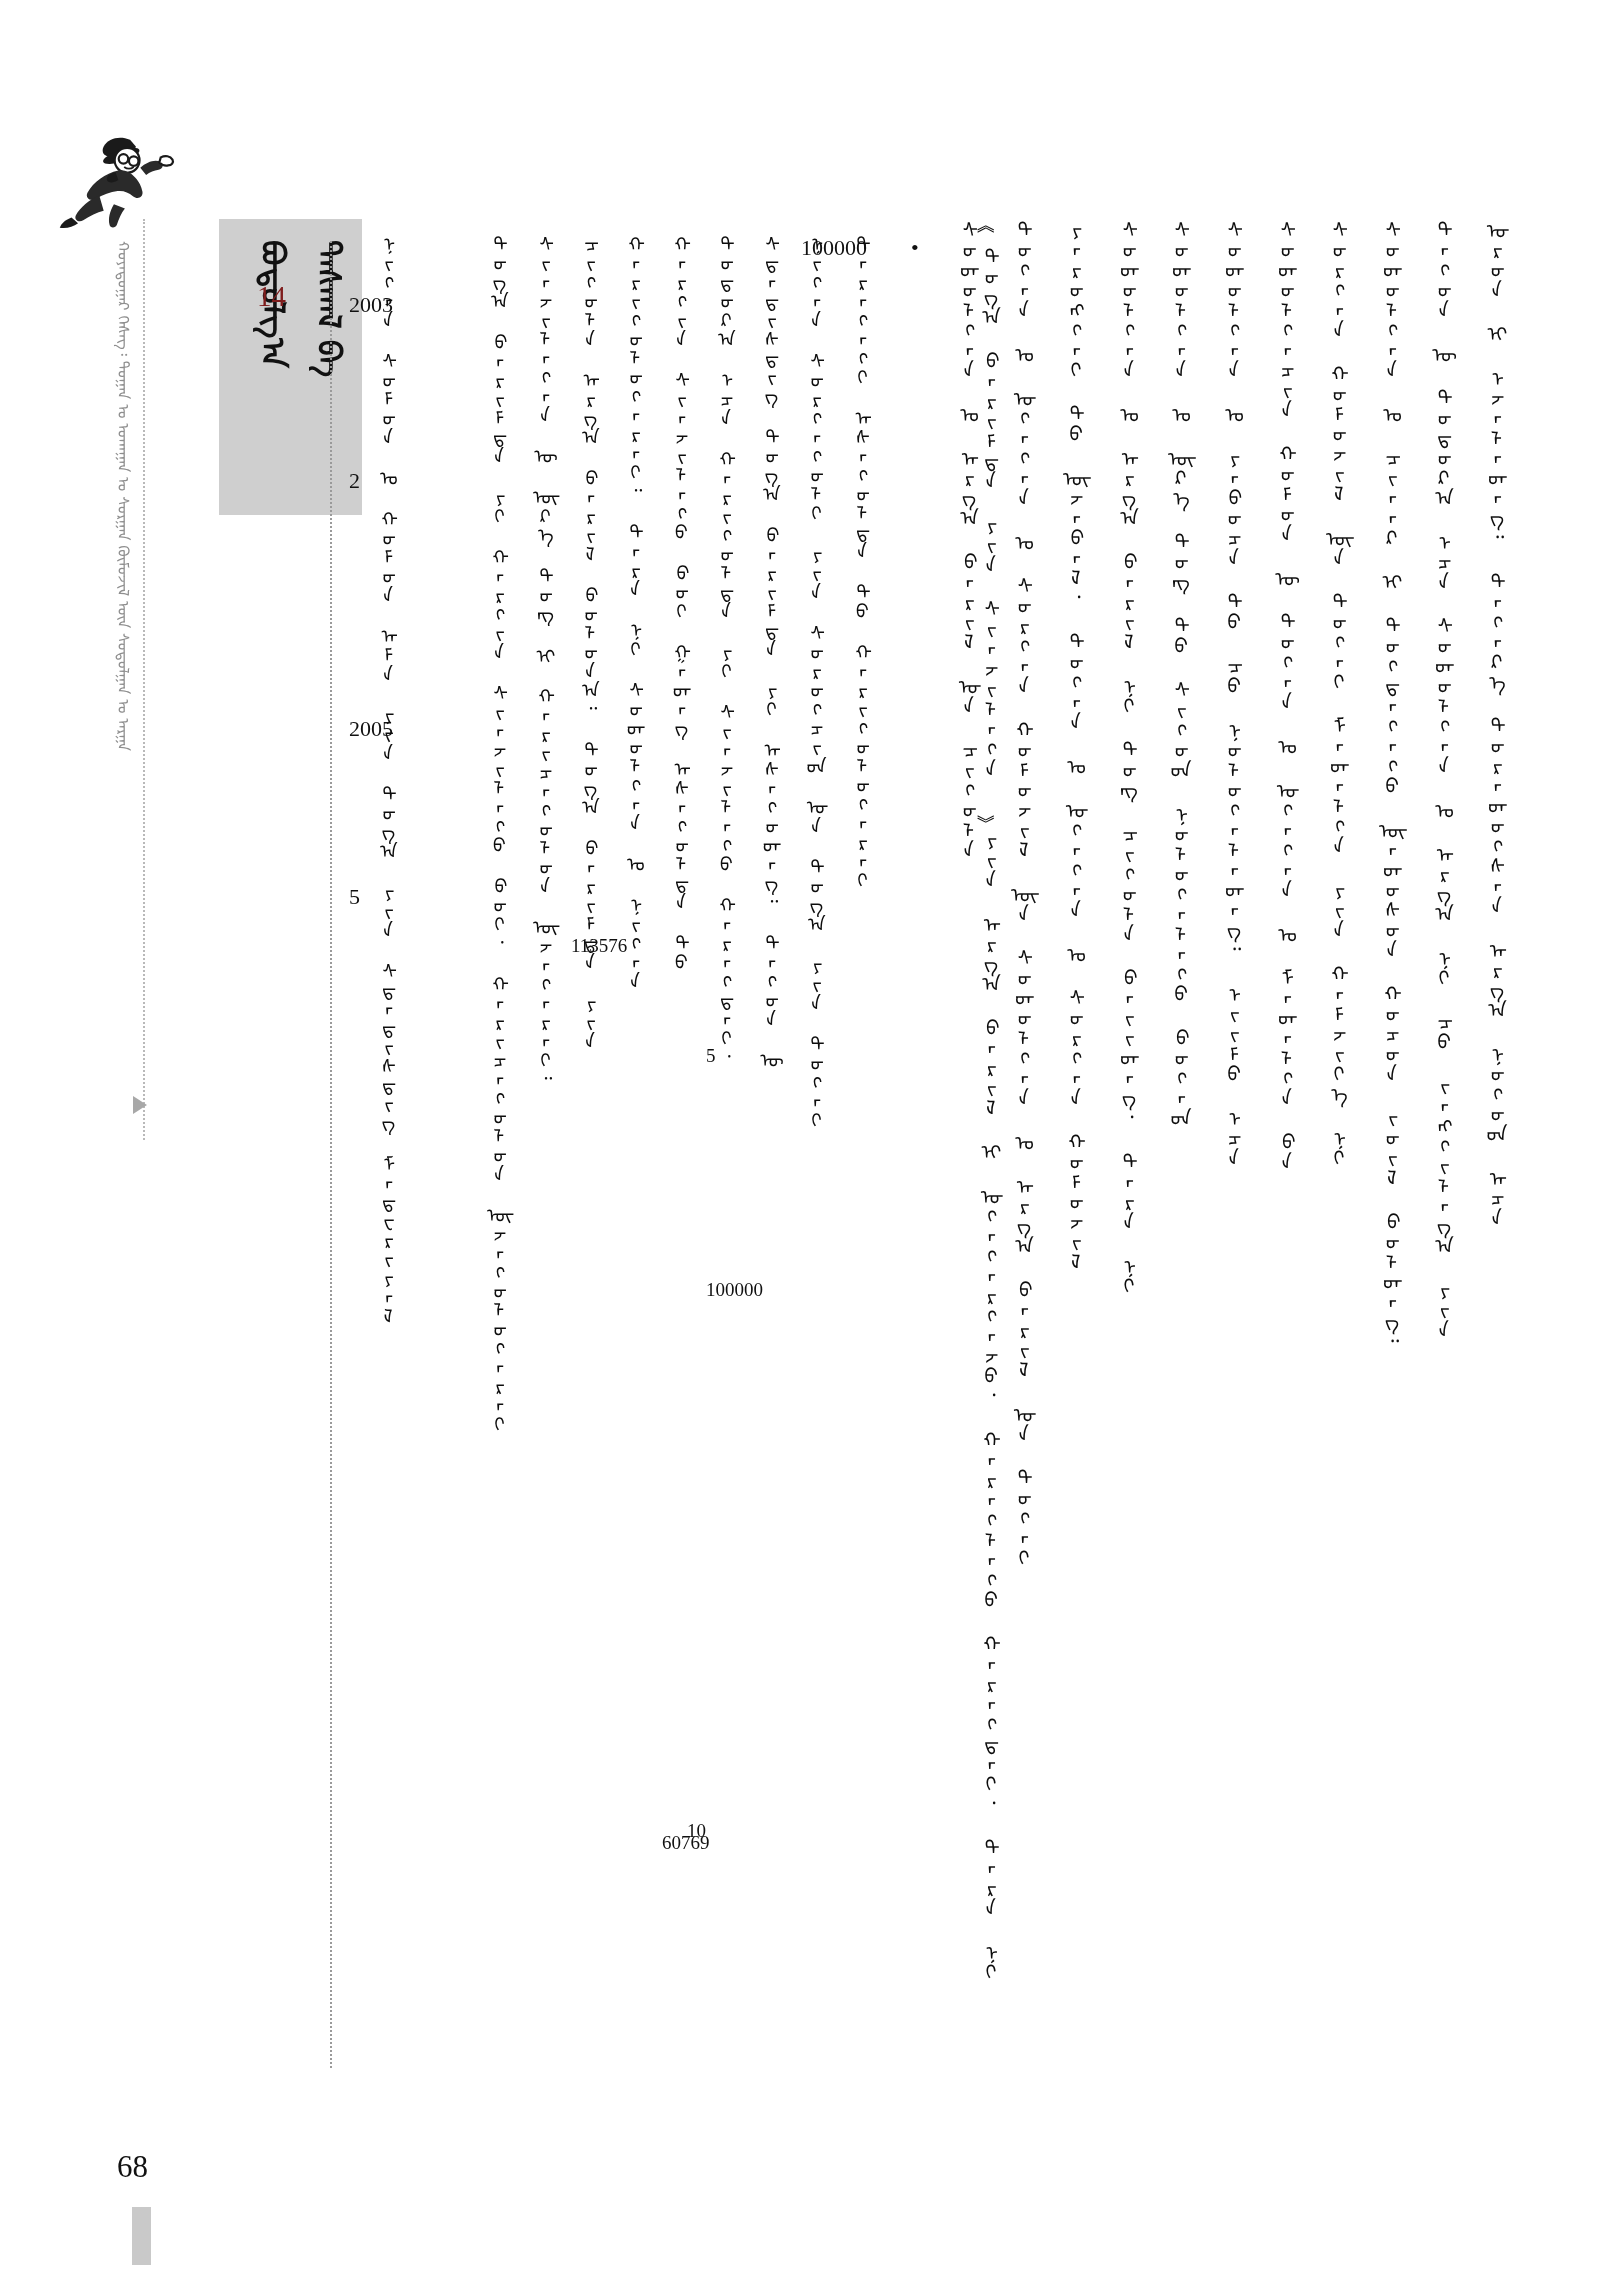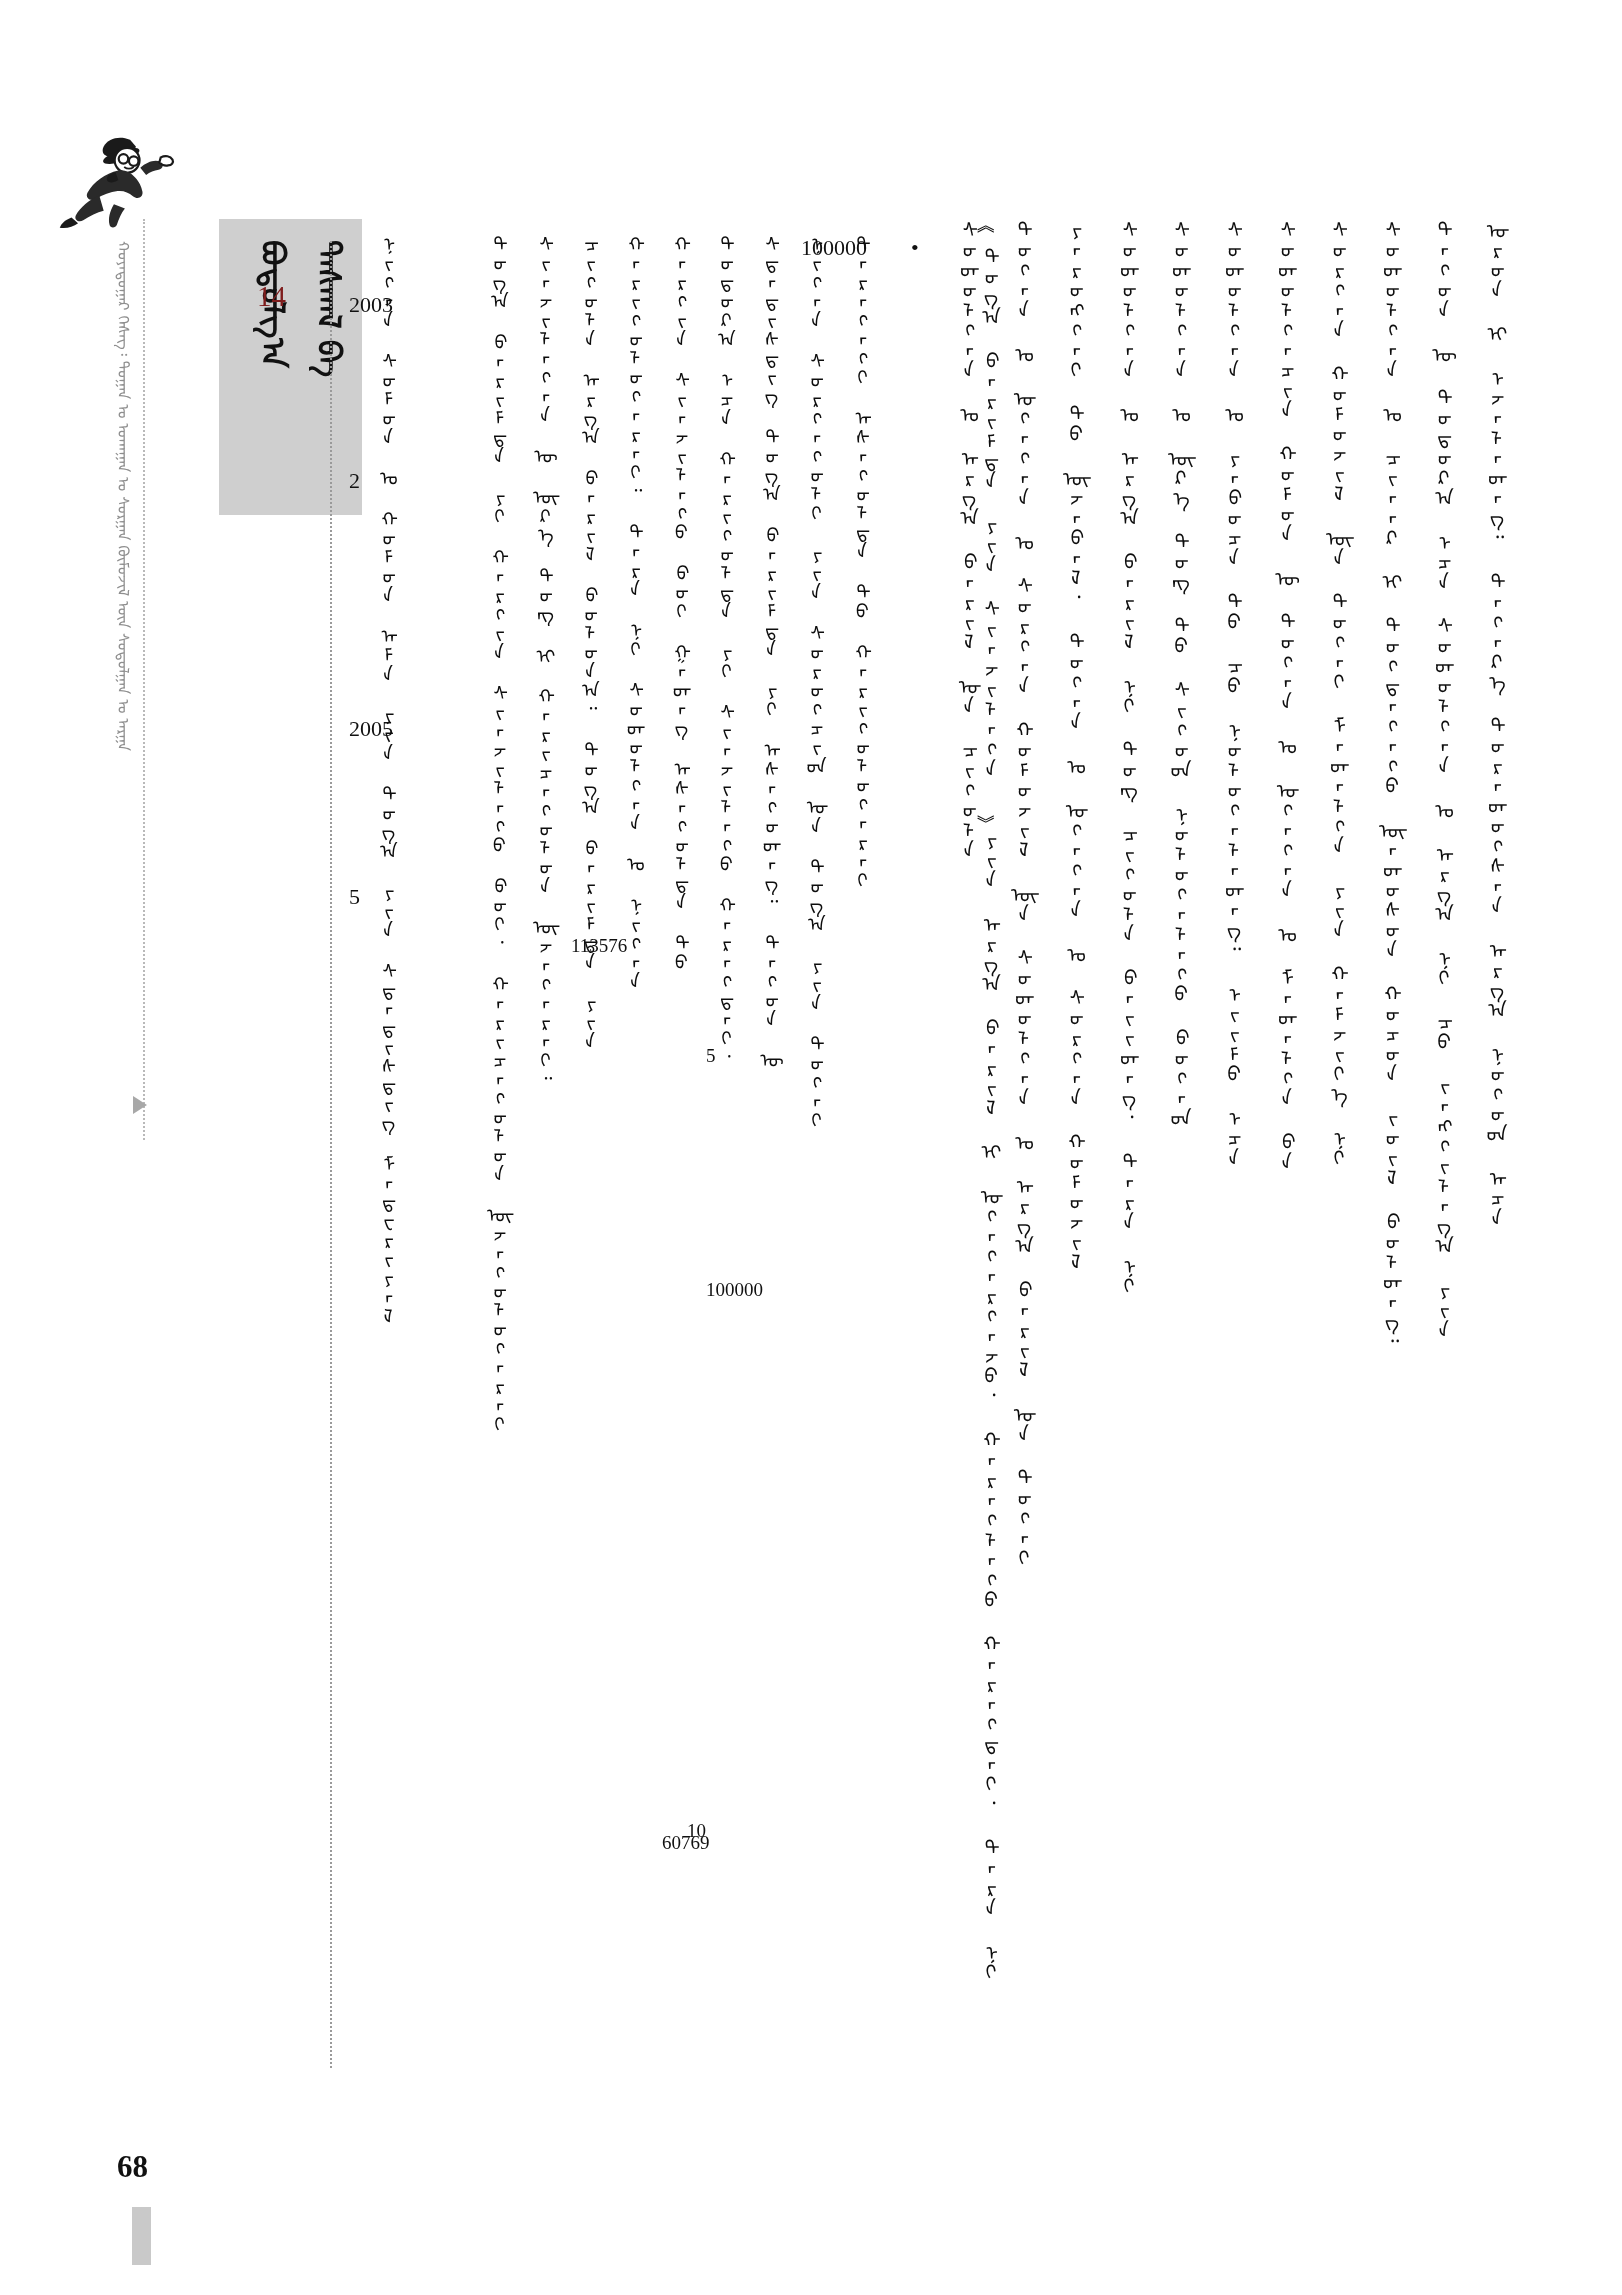--- a/index.html
+++ b/index.html
@@ -142,21 +142,20 @@
   }
 
   
   #page-number {
     position: absolute;
     left: 117px;
     top: 2149px;
     font-family: "Liberation Serif", serif;
     font-size: 31px;
     color: #111;
-    font-weight: bold;
   }
   #footer-bar {
     position: absolute;
     left: 132px;
     top: 2207px;
     width: 19px;
     height: 58px;
     background: #c9c9c9;
   }
 </style>

